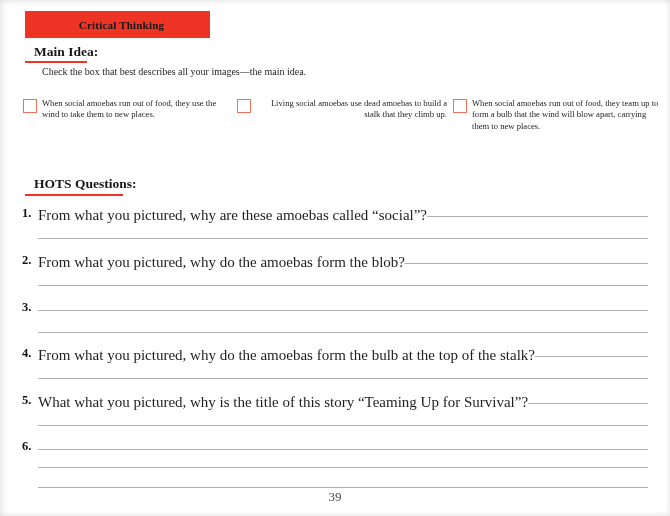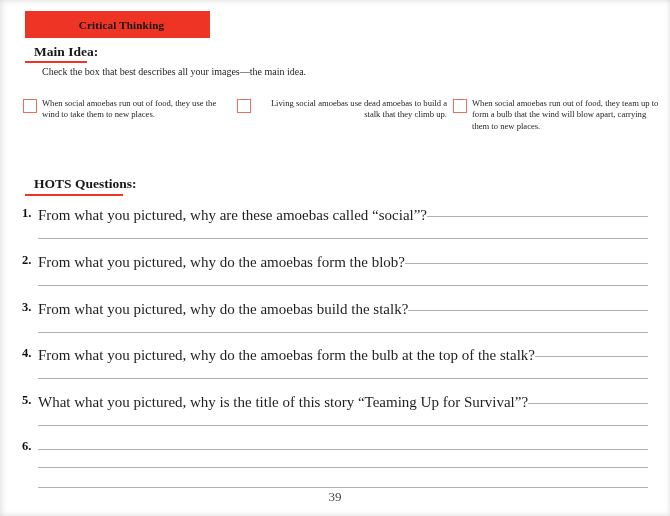--- a/index.html
+++ b/index.html
@@ -186,21 +186,20 @@
         <div class="q-line1">
           <span class="q-num">2.</span>
           <span class="q-text">From what you pictured, why do the amoebas form the blob?</span>
           <span class="q-fill"></span>
         </div>
         <div class="q-extra" style="top:32px"></div>
       </div>
       <div class="q-row" style="top: 300px;">
         <div class="q-line1">
           <span class="q-num">3.</span>
-          <span class="q-text">From what you pictured, why do the amoebas build the stalk?</span>
           <span class="q-fill"></span>
         </div>
         <div class="q-extra" style="top:32px"></div>
       </div>
       <div class="q-row" style="top: 346px;">
         <div class="q-line1">
           <span class="q-num">4.</span>
           <span class="q-text">From what you pictured, why do the amoebas form the bulb at the top of the stalk?</span>
           <span class="q-fill"></span>
         </div>

